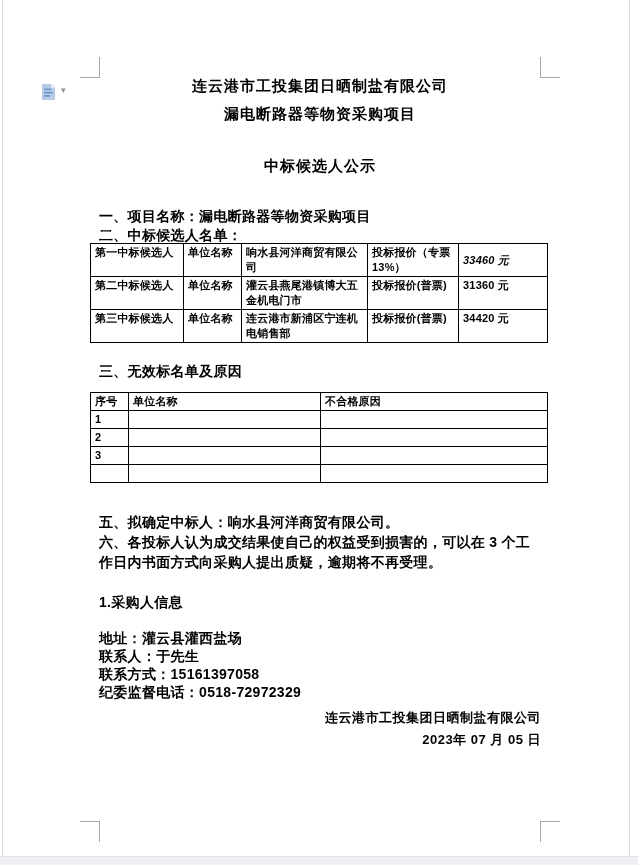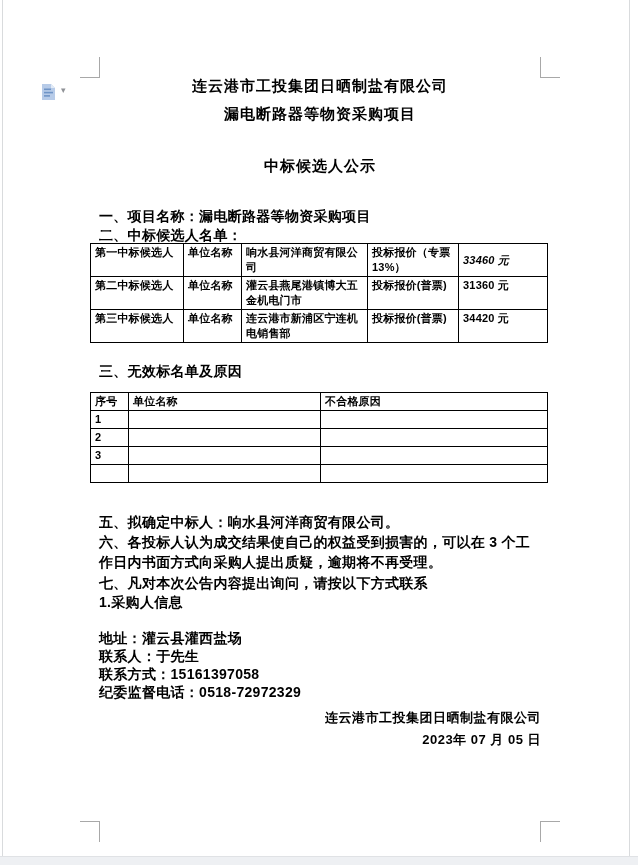--- a/index.html
+++ b/index.html
@@ -161,21 +161,20 @@
       <tr>
         <td></td>
         <td></td>
         <td></td>
       </tr>
     </tbody>
   </table>
 
   <div class="para" style="top:512px">五、拟确定中标人：响水县河洋商贸有限公司。</div>
   <div class="para" style="top:532px">六、各投标人认为成交结果使自己的权益受到损害的，可以在 3 个工作日内书面方式向采购人提出质疑，逾期将不再受理。</div>
-  <div class="para" style="top:573px">七、凡对本次公告内容提出询问，请按以下方式联系</div>
 
   <div class="para contact-line" style="top:593px">1.采购人信息</div>
   <div class="para contact-line" style="top:647px">联系人：于先生</div>
   <div class="para contact-line" style="top:629px">地址：灌云县灌西盐场</div>
   <div class="para contact-line" style="top:665px">联系方式：15161397058</div>
   <div class="para contact-line" style="top:683px">纪委监督电话：0518-72972329</div>
 
   <div class="signature">
     <div>连云港市工投集团日晒制盐有限公司</div>
     <div>2023年 07 月 05 日</div>

